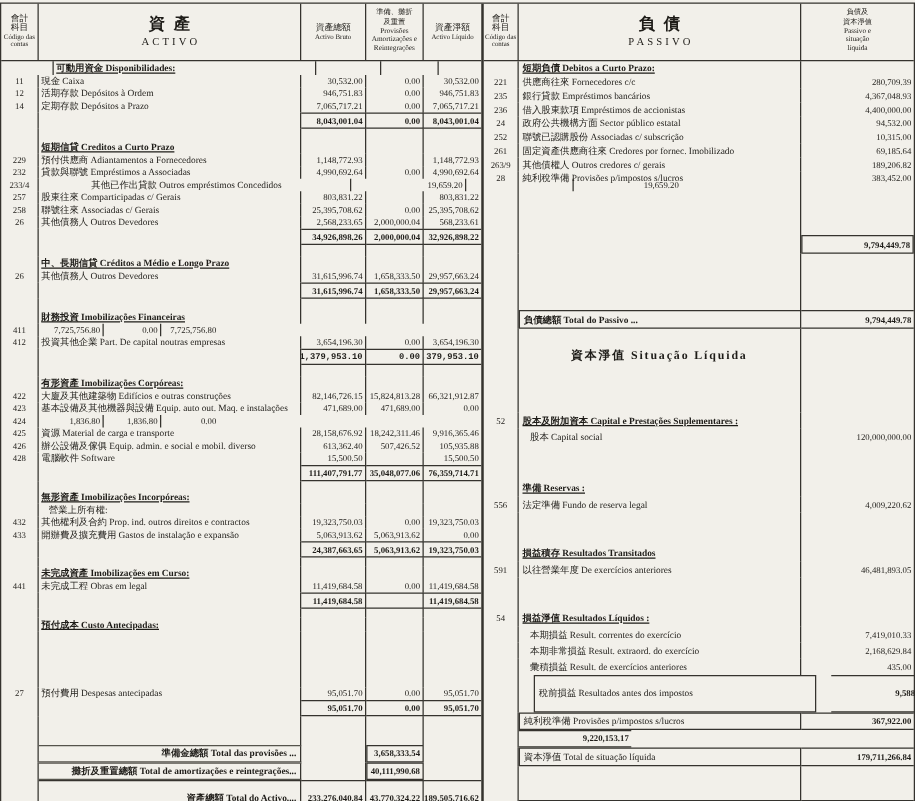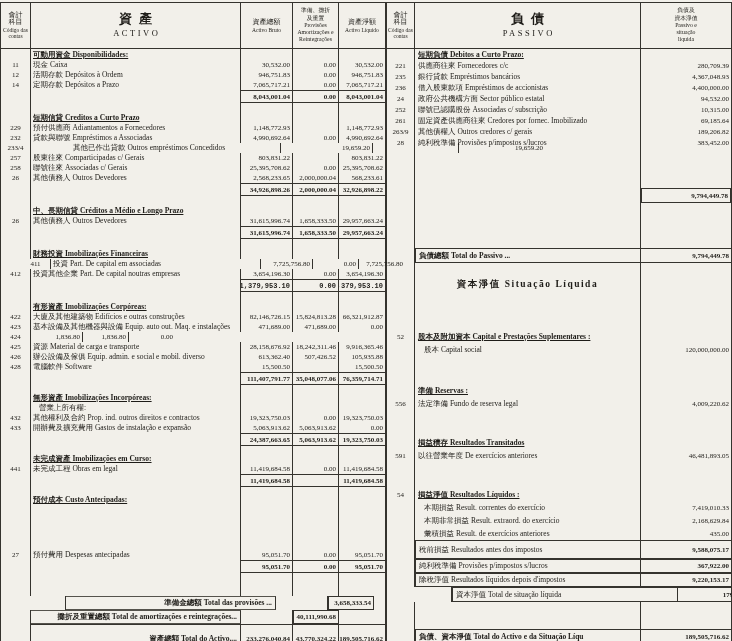--- a/index.html
+++ b/index.html
@@ -125,630 +125,627 @@
           <div class="hline">Provisões</div>
           <div class="hline">Amortizações e</div>
           <div class="hline">Reintegrações</div>
         </div>
         <div class="hc hc-n3">
           <div class="hzh">資產淨額</div>
           <div class="hpt">Activo Líquido</div>
         </div>
       </div>
       <div class="tbody" id="left-body">
+          <div class="row section" style="height: 11px; padding-left: 12px;">
+            <div class="cc col-code"></div>
+            <div class="cc col-label">
+              <span class="t">可動用資金 Disponibilidades:</span>
+            </div>
+            <div class="cc col-n col-n1"></div>
+            <div class="cc col-n col-n2"></div>
+            <div class="cc col-n col-n3"></div>
+          </div>
+          <div class="row item" style="height: 10px;">
+            <div class="cc col-code">
+              <span class="t">11</span>
+            </div>
+            <div class="cc col-label">
+              <span class="t">現金 Caixa</span>
+            </div>
+            <div class="cc col-n col-n1">
+              <span class="t">30,532.00</span>
+            </div>
+            <div class="cc col-n col-n2">
+              <span class="t">0.00</span>
+            </div>
+            <div class="cc col-n col-n3">
+              <span class="t">30,532.00</span>
+            </div>
+          </div>
+          <div class="row item" style="height: 10px;">
+            <div class="cc col-code">
+              <span class="t">12</span>
+            </div>
+            <div class="cc col-label">
+              <span class="t">活期存款 Depósitos à Ordem</span>
+            </div>
+            <div class="cc col-n col-n1">
+              <span class="t">946,751.83</span>
+            </div>
+            <div class="cc col-n col-n2">
+              <span class="t">0.00</span>
+            </div>
+            <div class="cc col-n col-n3">
+              <span class="t">946,751.83</span>
+            </div>
+          </div>
+          <div class="row item" style="height: 10px;">
+            <div class="cc col-code">
+              <span class="t">14</span>
+            </div>
+            <div class="cc col-label">
+              <span class="t">定期存款 Depósitos a Prazo</span>
+            </div>
+            <div class="cc col-n col-n1">
+              <span class="t">7,065,717.21</span>
+            </div>
+            <div class="cc col-n col-n2">
+              <span class="t">0.00</span>
+            </div>
+            <div class="cc col-n col-n3">
+              <span class="t">7,065,717.21</span>
+            </div>
+          </div>
+          <div class="row subtotal" style="height: 13px;">
+            <div class="cc col-code"></div>
+            <div class="cc col-label"></div>
+            <div class="cc col-n col-n1">
+              <span class="t">8,043,001.04</span>
+            </div>
+            <div class="cc col-n col-n2">
+              <span class="t">0.00</span>
+            </div>
+            <div class="cc col-n col-n3">
+              <span class="t">8,043,001.04</span>
+            </div>
+          </div>
+          <div class="row spacer" style="height: 9px;">
+            <div class="cc col-code"></div>
+            <div class="cc col-label"></div>
+            <div class="cc col-n col-n1"></div>
+            <div class="cc col-n col-n2"></div>
+            <div class="cc col-n col-n3"></div>
+          </div>
           <div class="row section" style="height: 11px;">
             <div class="cc col-code"></div>
             <div class="cc col-label">
-              <span class="t">可動用資金 Disponibilidades:</span>
-            </div>
-            <div class="cc col-n col-n1"></div>
-            <div class="cc col-n col-n2"></div>
-            <div class="cc col-n col-n3"></div>
-          </div>
-          <div class="row item" style="height: 10px;">
-            <div class="cc col-code">
-              <span class="t">11</span>
-            </div>
-            <div class="cc col-label">
-              <span class="t">現金 Caixa</span>
-            </div>
-            <div class="cc col-n col-n1">
-              <span class="t">30,532.00</span>
-            </div>
-            <div class="cc col-n col-n2">
-              <span class="t">0.00</span>
-            </div>
-            <div class="cc col-n col-n3">
-              <span class="t">30,532.00</span>
-            </div>
-          </div>
-          <div class="row item" style="height: 10px;">
-            <div class="cc col-code">
-              <span class="t">12</span>
-            </div>
-            <div class="cc col-label">
-              <span class="t">活期存款 Depósitos à Ordem</span>
-            </div>
-            <div class="cc col-n col-n1">
-              <span class="t">946,751.83</span>
-            </div>
-            <div class="cc col-n col-n2">
-              <span class="t">0.00</span>
-            </div>
-            <div class="cc col-n col-n3">
-              <span class="t">946,751.83</span>
-            </div>
-          </div>
-          <div class="row item" style="height: 10px;">
-            <div class="cc col-code">
-              <span class="t">14</span>
-            </div>
-            <div class="cc col-label">
-              <span class="t">定期存款 Depósitos a Prazo</span>
-            </div>
-            <div class="cc col-n col-n1">
-              <span class="t">7,065,717.21</span>
-            </div>
-            <div class="cc col-n col-n2">
-              <span class="t">0.00</span>
-            </div>
-            <div class="cc col-n col-n3">
-              <span class="t">7,065,717.21</span>
+              <span class="t">短期信貸 Creditos a Curto Prazo</span>
+            </div>
+            <div class="cc col-n col-n1"></div>
+            <div class="cc col-n col-n2"></div>
+            <div class="cc col-n col-n3"></div>
+          </div>
+          <div class="row item" style="height: 10px;">
+            <div class="cc col-code">
+              <span class="t">229</span>
+            </div>
+            <div class="cc col-label">
+              <span class="t">預付供應商 Adiantamentos a Fornecedores</span>
+            </div>
+            <div class="cc col-n col-n1">
+              <span class="t">1,148,772.93</span>
+            </div>
+            <div class="cc col-n col-n2"></div>
+            <div class="cc col-n col-n3">
+              <span class="t">1,148,772.93</span>
+            </div>
+          </div>
+          <div class="row item" style="height: 10px;">
+            <div class="cc col-code">
+              <span class="t">232</span>
+            </div>
+            <div class="cc col-label">
+              <span class="t">貸款與聯號 Empréstimos a Associadas</span>
+            </div>
+            <div class="cc col-n col-n1">
+              <span class="t">4,990,692.64</span>
+            </div>
+            <div class="cc col-n col-n2">
+              <span class="t">0.00</span>
+            </div>
+            <div class="cc col-n col-n3">
+              <span class="t">4,990,692.64</span>
+            </div>
+          </div>
+          <div class="row item" style="height: 10px; gap: 40px;">
+            <div class="cc col-code">
+              <span class="t">233/4</span>
+            </div>
+            <div class="cc col-label">
+              <span class="t">其他已作出貸款 Outros empréstimos Concedidos</span>
+            </div>
+            <div class="cc col-n col-n1">
+              <span class="t">19,659.20</span>
+            </div>
+            <div class="cc col-n col-n2"></div>
+            <div class="cc col-n col-n3">
+              <span class="t">19,659.20</span>
+            </div>
+          </div>
+          <div class="row item" style="height: 10px;">
+            <div class="cc col-code">
+              <span class="t">257</span>
+            </div>
+            <div class="cc col-label">
+              <span class="t">股東往來 Comparticipadas c/ Gerais</span>
+            </div>
+            <div class="cc col-n col-n1">
+              <span class="t">803,831.22</span>
+            </div>
+            <div class="cc col-n col-n2"></div>
+            <div class="cc col-n col-n3">
+              <span class="t">803,831.22</span>
+            </div>
+          </div>
+          <div class="row item" style="height: 10px;">
+            <div class="cc col-code">
+              <span class="t">258</span>
+            </div>
+            <div class="cc col-label">
+              <span class="t">聯號往來 Associadas c/ Gerais</span>
+            </div>
+            <div class="cc col-n col-n1">
+              <span class="t">25,395,708.62</span>
+            </div>
+            <div class="cc col-n col-n2">
+              <span class="t">0.00</span>
+            </div>
+            <div class="cc col-n col-n3">
+              <span class="t">25,395,708.62</span>
+            </div>
+          </div>
+          <div class="row item" style="height: 10px;">
+            <div class="cc col-code">
+              <span class="t">26</span>
+            </div>
+            <div class="cc col-label">
+              <span class="t">其他債務人 Outros Devedores</span>
+            </div>
+            <div class="cc col-n col-n1">
+              <span class="t">2,568,233.65</span>
+            </div>
+            <div class="cc col-n col-n2">
+              <span class="t">2,000,000.04</span>
+            </div>
+            <div class="cc col-n col-n3">
+              <span class="t">568,233.61</span>
             </div>
           </div>
           <div class="row subtotal" style="height: 13px;">
             <div class="cc col-code"></div>
             <div class="cc col-label"></div>
             <div class="cc col-n col-n1">
-              <span class="t">8,043,001.04</span>
-            </div>
-            <div class="cc col-n col-n2">
-              <span class="t">0.00</span>
-            </div>
-            <div class="cc col-n col-n3">
-              <span class="t">8,043,001.04</span>
+              <span class="t">34,926,898.26</span>
+            </div>
+            <div class="cc col-n col-n2">
+              <span class="t">2,000,000.04</span>
+            </div>
+            <div class="cc col-n col-n3">
+              <span class="t">32,926,898.22</span>
             </div>
           </div>
           <div class="row spacer" style="height: 9px;">
             <div class="cc col-code"></div>
             <div class="cc col-label"></div>
             <div class="cc col-n col-n1"></div>
             <div class="cc col-n col-n2"></div>
             <div class="cc col-n col-n3"></div>
           </div>
           <div class="row section" style="height: 11px;">
             <div class="cc col-code"></div>
             <div class="cc col-label">
-              <span class="t">短期信貸 Creditos a Curto Prazo</span>
-            </div>
-            <div class="cc col-n col-n1"></div>
-            <div class="cc col-n col-n2"></div>
-            <div class="cc col-n col-n3"></div>
-          </div>
-          <div class="row item" style="height: 10px;">
-            <div class="cc col-code">
-              <span class="t">229</span>
-            </div>
-            <div class="cc col-label">
-              <span class="t">預付供應商 Adiantamentos a Fornecedores</span>
-            </div>
-            <div class="cc col-n col-n1">
-              <span class="t">1,148,772.93</span>
-            </div>
-            <div class="cc col-n col-n2"></div>
-            <div class="cc col-n col-n3">
-              <span class="t">1,148,772.93</span>
-            </div>
-          </div>
-          <div class="row item" style="height: 10px;">
-            <div class="cc col-code">
-              <span class="t">232</span>
-            </div>
-            <div class="cc col-label">
-              <span class="t">貸款與聯號 Empréstimos a Associadas</span>
-            </div>
-            <div class="cc col-n col-n1">
-              <span class="t">4,990,692.64</span>
-            </div>
-            <div class="cc col-n col-n2">
-              <span class="t">0.00</span>
-            </div>
-            <div class="cc col-n col-n3">
-              <span class="t">4,990,692.64</span>
-            </div>
-          </div>
-          <div class="row item" style="height: 10px; gap: 40px;">
-            <div class="cc col-code">
-              <span class="t">233/4</span>
-            </div>
-            <div class="cc col-label">
-              <span class="t">其他已作出貸款 Outros empréstimos Concedidos</span>
-            </div>
-            <div class="cc col-n col-n1">
-              <span class="t">19,659.20</span>
-            </div>
-            <div class="cc col-n col-n2"></div>
-            <div class="cc col-n col-n3">
-              <span class="t">19,659.20</span>
-            </div>
-          </div>
-          <div class="row item" style="height: 10px;">
-            <div class="cc col-code">
-              <span class="t">257</span>
-            </div>
-            <div class="cc col-label">
-              <span class="t">股東往來 Comparticipadas c/ Gerais</span>
-            </div>
-            <div class="cc col-n col-n1">
-              <span class="t">803,831.22</span>
-            </div>
-            <div class="cc col-n col-n2"></div>
-            <div class="cc col-n col-n3">
-              <span class="t">803,831.22</span>
-            </div>
-          </div>
-          <div class="row item" style="height: 10px;">
-            <div class="cc col-code">
-              <span class="t">258</span>
-            </div>
-            <div class="cc col-label">
-              <span class="t">聯號往來 Associadas c/ Gerais</span>
-            </div>
-            <div class="cc col-n col-n1">
-              <span class="t">25,395,708.62</span>
-            </div>
-            <div class="cc col-n col-n2">
-              <span class="t">0.00</span>
-            </div>
-            <div class="cc col-n col-n3">
-              <span class="t">25,395,708.62</span>
-            </div>
+              <span class="t">中、長期信貸 Créditos a Médio e Longo Prazo</span>
+            </div>
+            <div class="cc col-n col-n1"></div>
+            <div class="cc col-n col-n2"></div>
+            <div class="cc col-n col-n3"></div>
           </div>
           <div class="row item" style="height: 10px;">
             <div class="cc col-code">
               <span class="t">26</span>
             </div>
             <div class="cc col-label">
               <span class="t">其他債務人 Outros Devedores</span>
             </div>
             <div class="cc col-n col-n1">
-              <span class="t">2,568,233.65</span>
-            </div>
-            <div class="cc col-n col-n2">
-              <span class="t">2,000,000.04</span>
-            </div>
-            <div class="cc col-n col-n3">
-              <span class="t">568,233.61</span>
+              <span class="t">31,615,996.74</span>
+            </div>
+            <div class="cc col-n col-n2">
+              <span class="t">1,658,333.50</span>
+            </div>
+            <div class="cc col-n col-n3">
+              <span class="t">29,957,663.24</span>
             </div>
           </div>
           <div class="row subtotal" style="height: 13px;">
             <div class="cc col-code"></div>
             <div class="cc col-label"></div>
             <div class="cc col-n col-n1">
-              <span class="t">34,926,898.26</span>
-            </div>
-            <div class="cc col-n col-n2">
-              <span class="t">2,000,000.04</span>
-            </div>
-            <div class="cc col-n col-n3">
-              <span class="t">32,926,898.22</span>
+              <span class="t">31,615,996.74</span>
+            </div>
+            <div class="cc col-n col-n2">
+              <span class="t">1,658,333.50</span>
+            </div>
+            <div class="cc col-n col-n3">
+              <span class="t">29,957,663.24</span>
             </div>
           </div>
           <div class="row spacer" style="height: 9px;">
             <div class="cc col-code"></div>
             <div class="cc col-label"></div>
             <div class="cc col-n col-n1"></div>
             <div class="cc col-n col-n2"></div>
             <div class="cc col-n col-n3"></div>
           </div>
           <div class="row section" style="height: 11px;">
             <div class="cc col-code"></div>
             <div class="cc col-label">
-              <span class="t">中、長期信貸 Créditos a Médio e Longo Prazo</span>
-            </div>
-            <div class="cc col-n col-n1"></div>
-            <div class="cc col-n col-n2"></div>
-            <div class="cc col-n col-n3"></div>
-          </div>
-          <div class="row item" style="height: 10px;">
-            <div class="cc col-code">
-              <span class="t">26</span>
-            </div>
-            <div class="cc col-label">
-              <span class="t">其他債務人 Outros Devedores</span>
-            </div>
-            <div class="cc col-n col-n1">
-              <span class="t">31,615,996.74</span>
-            </div>
-            <div class="cc col-n col-n2">
-              <span class="t">1,658,333.50</span>
-            </div>
-            <div class="cc col-n col-n3">
-              <span class="t">29,957,663.24</span>
+              <span class="t">財務投資 Imobilizações Financeiras</span>
+            </div>
+            <div class="cc col-n col-n1"></div>
+            <div class="cc col-n col-n2"></div>
+            <div class="cc col-n col-n3"></div>
+          </div>
+          <div class="row item" style="height: 10px;">
+            <div class="cc col-code">
+              <span class="t">411</span>
+            </div>
+            <div class="cc col-n col-n1">
+              <span class="t">7,725,756.80</span>
+            </div>
+            <div class="cc col-n col-n2">
+              <span class="t">0.00</span>
+            </div>
+            <div class="cc col-n col-n3">
+              <span class="t">7,725,756.80</span>
+            </div>
+          </div>
+          <div class="row item" style="height: 10px;">
+            <div class="cc col-code">
+              <span class="t">412</span>
+            </div>
+            <div class="cc col-label">
+              <span class="t">投資其他企業 Part. De capital noutras empresas</span>
+            </div>
+            <div class="cc col-n col-n1">
+              <span class="t">3,654,196.30</span>
+            </div>
+            <div class="cc col-n col-n2">
+              <span class="t">0.00</span>
+            </div>
+            <div class="cc col-n col-n3">
+              <span class="t">3,654,196.30</span>
+            </div>
+          </div>
+          <div class="row subtotal" style="height: 13px; font-family: Liberation Mono, monospace;">
+            <div class="cc col-code"></div>
+            <div class="cc col-label"></div>
+            <div class="cc col-n col-n1">
+              <span class="t">11,379,953.10</span>
+            </div>
+            <div class="cc col-n col-n2">
+              <span class="t">0.00</span>
+            </div>
+            <div class="cc col-n col-n3">
+              <span class="t">11,379,953.10</span>
+            </div>
+          </div>
+          <div class="row spacer" style="height: 9px;">
+            <div class="cc col-code"></div>
+            <div class="cc col-label"></div>
+            <div class="cc col-n col-n1"></div>
+            <div class="cc col-n col-n2"></div>
+            <div class="cc col-n col-n3"></div>
+          </div>
+          <div class="row section" style="height: 11px;">
+            <div class="cc col-code"></div>
+            <div class="cc col-label">
+              <span class="t">有形資產 Imobilizações Corpóreas:</span>
+            </div>
+            <div class="cc col-n col-n1"></div>
+            <div class="cc col-n col-n2"></div>
+            <div class="cc col-n col-n3"></div>
+          </div>
+          <div class="row item" style="height: 10px;">
+            <div class="cc col-code">
+              <span class="t">422</span>
+            </div>
+            <div class="cc col-label">
+              <span class="t">大廈及其他建築物 Edifícios e outras construções</span>
+            </div>
+            <div class="cc col-n col-n1">
+              <span class="t">82,146,726.15</span>
+            </div>
+            <div class="cc col-n col-n2">
+              <span class="t">15,824,813.28</span>
+            </div>
+            <div class="cc col-n col-n3">
+              <span class="t">66,321,912.87</span>
+            </div>
+          </div>
+          <div class="row item" style="height: 10px;">
+            <div class="cc col-code">
+              <span class="t">423</span>
+            </div>
+            <div class="cc col-label">
+              <span class="t">基本設備及其他機器與設備 Equip. auto out. Maq. e instalações</span>
+            </div>
+            <div class="cc col-n col-n1">
+              <span class="t">471,689.00</span>
+            </div>
+            <div class="cc col-n col-n2">
+              <span class="t">471,689.00</span>
+            </div>
+            <div class="cc col-n col-n3">
+              <span class="t">0.00</span>
+            </div>
+          </div>
+          <div class="row item" style="height: 10px;">
+            <div class="cc col-code">
+              <span class="t">424</span>
+            </div>
+            <div class="cc col-n col-n1">
+              <span class="t">1,836.80</span>
+            </div>
+            <div class="cc col-n col-n2">
+              <span class="t">1,836.80</span>
+            </div>
+            <div class="cc col-n col-n3">
+              <span class="t">0.00</span>
+            </div>
+          </div>
+          <div class="row item" style="height: 10px;">
+            <div class="cc col-code">
+              <span class="t">425</span>
+            </div>
+            <div class="cc col-label">
+              <span class="t">資源 Material de carga e transporte</span>
+            </div>
+            <div class="cc col-n col-n1">
+              <span class="t">28,158,676.92</span>
+            </div>
+            <div class="cc col-n col-n2">
+              <span class="t">18,242,311.46</span>
+            </div>
+            <div class="cc col-n col-n3">
+              <span class="t">9,916,365.46</span>
+            </div>
+          </div>
+          <div class="row item" style="height: 10px;">
+            <div class="cc col-code">
+              <span class="t">426</span>
+            </div>
+            <div class="cc col-label">
+              <span class="t">辦公設備及傢俱 Equip. admin. e social e mobil. diverso</span>
+            </div>
+            <div class="cc col-n col-n1">
+              <span class="t">613,362.40</span>
+            </div>
+            <div class="cc col-n col-n2">
+              <span class="t">507,426.52</span>
+            </div>
+            <div class="cc col-n col-n3">
+              <span class="t">105,935.88</span>
+            </div>
+          </div>
+          <div class="row item" style="height: 10px;">
+            <div class="cc col-code">
+              <span class="t">428</span>
+            </div>
+            <div class="cc col-label">
+              <span class="t">電腦軟件 Software</span>
+            </div>
+            <div class="cc col-n col-n1">
+              <span class="t">15,500.50</span>
+            </div>
+            <div class="cc col-n col-n2"></div>
+            <div class="cc col-n col-n3">
+              <span class="t">15,500.50</span>
             </div>
           </div>
           <div class="row subtotal" style="height: 13px;">
             <div class="cc col-code"></div>
             <div class="cc col-label"></div>
             <div class="cc col-n col-n1">
-              <span class="t">31,615,996.74</span>
-            </div>
-            <div class="cc col-n col-n2">
-              <span class="t">1,658,333.50</span>
-            </div>
-            <div class="cc col-n col-n3">
-              <span class="t">29,957,663.24</span>
-            </div>
-          </div>
-          <div class="row spacer" style="height: 9px;">
+              <span class="t">111,407,791.77</span>
+            </div>
+            <div class="cc col-n col-n2">
+              <span class="t">35,048,077.06</span>
+            </div>
+            <div class="cc col-n col-n3">
+              <span class="t">76,359,714.71</span>
+            </div>
+          </div>
+          <div class="row spacer" style="height: 7px;">
+            <div class="cc col-code"></div>
+            <div class="cc col-label"></div>
+            <div class="cc col-n col-n1"></div>
+            <div class="cc col-n col-n2"></div>
+            <div class="cc col-n col-n3"></div>
+          </div>
+          <div class="row section" style="height: 11px; font-family: Liberation Serif, serif;">
+            <div class="cc col-code"></div>
+            <div class="cc col-label">
+              <span class="t">無形資產 Imobilizações Incorpóreas:</span>
+            </div>
+            <div class="cc col-n col-n1"></div>
+            <div class="cc col-n col-n2"></div>
+            <div class="cc col-n col-n3"></div>
+          </div>
+          <div class="row plain" style="height: 10px;">
+            <div class="cc col-code"></div>
+            <div class="cc col-label">
+              <span class="t">營業上所有權:</span>
+            </div>
+            <div class="cc col-n col-n1"></div>
+            <div class="cc col-n col-n2"></div>
+            <div class="cc col-n col-n3"></div>
+          </div>
+          <div class="row item" style="height: 10px;">
+            <div class="cc col-code">
+              <span class="t">432</span>
+            </div>
+            <div class="cc col-label">
+              <span class="t">其他權利及合約 Prop. ind. outros direitos e contractos</span>
+            </div>
+            <div class="cc col-n col-n1">
+              <span class="t">19,323,750.03</span>
+            </div>
+            <div class="cc col-n col-n2">
+              <span class="t">0.00</span>
+            </div>
+            <div class="cc col-n col-n3">
+              <span class="t">19,323,750.03</span>
+            </div>
+          </div>
+          <div class="row item" style="height: 10px;">
+            <div class="cc col-code">
+              <span class="t">433</span>
+            </div>
+            <div class="cc col-label">
+              <span class="t">開辦費及擴充費用 Gastos de instalação e expansão</span>
+            </div>
+            <div class="cc col-n col-n1">
+              <span class="t">5,063,913.62</span>
+            </div>
+            <div class="cc col-n col-n2">
+              <span class="t">5,063,913.62</span>
+            </div>
+            <div class="cc col-n col-n3">
+              <span class="t">0.00</span>
+            </div>
+          </div>
+          <div class="row subtotal" style="height: 13px;">
+            <div class="cc col-code"></div>
+            <div class="cc col-label"></div>
+            <div class="cc col-n col-n1">
+              <span class="t">24,387,663.65</span>
+            </div>
+            <div class="cc col-n col-n2">
+              <span class="t">5,063,913.62</span>
+            </div>
+            <div class="cc col-n col-n3">
+              <span class="t">19,323,750.03</span>
+            </div>
+          </div>
+          <div class="row spacer" style="height: 7px;">
             <div class="cc col-code"></div>
             <div class="cc col-label"></div>
             <div class="cc col-n col-n1"></div>
             <div class="cc col-n col-n2"></div>
             <div class="cc col-n col-n3"></div>
           </div>
           <div class="row section" style="height: 11px;">
             <div class="cc col-code"></div>
             <div class="cc col-label">
-              <span class="t">財務投資 Imobilizações Financeiras</span>
-            </div>
-            <div class="cc col-n col-n1"></div>
-            <div class="cc col-n col-n2"></div>
-            <div class="cc col-n col-n3"></div>
-          </div>
-          <div class="row item" style="height: 10px; padding-left: 20px;">
-            <div class="cc col-code">
-              <span class="t">411</span>
-            </div>
-            <div class="cc col-label">
-              <span class="t">投資 Part. De capital em associadas</span>
-            </div>
-            <div class="cc col-n col-n1">
-              <span class="t">7,725,756.80</span>
-            </div>
-            <div class="cc col-n col-n2">
-              <span class="t">0.00</span>
-            </div>
-            <div class="cc col-n col-n3">
-              <span class="t">7,725,756.80</span>
-            </div>
-          </div>
-          <div class="row item" style="height: 10px;">
-            <div class="cc col-code">
-              <span class="t">412</span>
-            </div>
-            <div class="cc col-label">
-              <span class="t">投資其他企業 Part. De capital noutras empresas</span>
-            </div>
-            <div class="cc col-n col-n1">
-              <span class="t">3,654,196.30</span>
-            </div>
-            <div class="cc col-n col-n2">
-              <span class="t">0.00</span>
-            </div>
-            <div class="cc col-n col-n3">
-              <span class="t">3,654,196.30</span>
-            </div>
-          </div>
-          <div class="row subtotal" style="height: 13px; font-family: Liberation Mono, monospace;">
-            <div class="cc col-code"></div>
-            <div class="cc col-label"></div>
-            <div class="cc col-n col-n1">
-              <span class="t">11,379,953.10</span>
-            </div>
-            <div class="cc col-n col-n2">
-              <span class="t">0.00</span>
-            </div>
-            <div class="cc col-n col-n3">
-              <span class="t">11,379,953.10</span>
-            </div>
-          </div>
-          <div class="row spacer" style="height: 9px;">
+              <span class="t">未完成資產 Imobilizações em Curso:</span>
+            </div>
+            <div class="cc col-n col-n1"></div>
+            <div class="cc col-n col-n2"></div>
+            <div class="cc col-n col-n3"></div>
+          </div>
+          <div class="row item" style="height: 10px;">
+            <div class="cc col-code">
+              <span class="t">441</span>
+            </div>
+            <div class="cc col-label">
+              <span class="t">未完成工程 Obras em legal</span>
+            </div>
+            <div class="cc col-n col-n1">
+              <span class="t">11,419,684.58</span>
+            </div>
+            <div class="cc col-n col-n2">
+              <span class="t">0.00</span>
+            </div>
+            <div class="cc col-n col-n3">
+              <span class="t">11,419,684.58</span>
+            </div>
+          </div>
+          <div class="row subtotal" style="height: 13px;">
+            <div class="cc col-code"></div>
+            <div class="cc col-label"></div>
+            <div class="cc col-n col-n1">
+              <span class="t">11,419,684.58</span>
+            </div>
+            <div class="cc col-n col-n2"></div>
+            <div class="cc col-n col-n3">
+              <span class="t">11,419,684.58</span>
+            </div>
+          </div>
+          <div class="row spacer" style="height: 7px;">
             <div class="cc col-code"></div>
             <div class="cc col-label"></div>
             <div class="cc col-n col-n1"></div>
             <div class="cc col-n col-n2"></div>
             <div class="cc col-n col-n3"></div>
           </div>
           <div class="row section" style="height: 11px;">
             <div class="cc col-code"></div>
             <div class="cc col-label">
-              <span class="t">有形資產 Imobilizações Corpóreas:</span>
-            </div>
-            <div class="cc col-n col-n1"></div>
-            <div class="cc col-n col-n2"></div>
-            <div class="cc col-n col-n3"></div>
-          </div>
-          <div class="row item" style="height: 10px;">
-            <div class="cc col-code">
-              <span class="t">422</span>
-            </div>
-            <div class="cc col-label">
-              <span class="t">大廈及其他建築物 Edifícios e outras construções</span>
-            </div>
-            <div class="cc col-n col-n1">
-              <span class="t">82,146,726.15</span>
-            </div>
-            <div class="cc col-n col-n2">
-              <span class="t">15,824,813.28</span>
-            </div>
-            <div class="cc col-n col-n3">
-              <span class="t">66,321,912.87</span>
-            </div>
-          </div>
-          <div class="row item" style="height: 10px;">
-            <div class="cc col-code">
-              <span class="t">423</span>
-            </div>
-            <div class="cc col-label">
-              <span class="t">基本設備及其他機器與設備 Equip. auto out. Maq. e instalações</span>
-            </div>
-            <div class="cc col-n col-n1">
-              <span class="t">471,689.00</span>
-            </div>
-            <div class="cc col-n col-n2">
-              <span class="t">471,689.00</span>
-            </div>
-            <div class="cc col-n col-n3">
-              <span class="t">0.00</span>
-            </div>
-          </div>
-          <div class="row item" style="height: 10px;">
-            <div class="cc col-code">
-              <span class="t">424</span>
-            </div>
-            <div class="cc col-n col-n1">
-              <span class="t">1,836.80</span>
-            </div>
-            <div class="cc col-n col-n2">
-              <span class="t">1,836.80</span>
-            </div>
-            <div class="cc col-n col-n3">
-              <span class="t">0.00</span>
-            </div>
-          </div>
-          <div class="row item" style="height: 10px;">
-            <div class="cc col-code">
-              <span class="t">425</span>
-            </div>
-            <div class="cc col-label">
-              <span class="t">資源 Material de carga e transporte</span>
-            </div>
-            <div class="cc col-n col-n1">
-              <span class="t">28,158,676.92</span>
-            </div>
-            <div class="cc col-n col-n2">
-              <span class="t">18,242,311.46</span>
-            </div>
-            <div class="cc col-n col-n3">
-              <span class="t">9,916,365.46</span>
-            </div>
-          </div>
-          <div class="row item" style="height: 10px;">
-            <div class="cc col-code">
-              <span class="t">426</span>
-            </div>
-            <div class="cc col-label">
-              <span class="t">辦公設備及傢俱 Equip. admin. e social e mobil. diverso</span>
-            </div>
-            <div class="cc col-n col-n1">
-              <span class="t">613,362.40</span>
-            </div>
-            <div class="cc col-n col-n2">
-              <span class="t">507,426.52</span>
-            </div>
-            <div class="cc col-n col-n3">
-              <span class="t">105,935.88</span>
-            </div>
-          </div>
-          <div class="row item" style="height: 10px;">
-            <div class="cc col-code">
-              <span class="t">428</span>
-            </div>
-            <div class="cc col-label">
-              <span class="t">電腦軟件 Software</span>
-            </div>
-            <div class="cc col-n col-n1">
-              <span class="t">15,500.50</span>
-            </div>
-            <div class="cc col-n col-n2"></div>
-            <div class="cc col-n col-n3">
-              <span class="t">15,500.50</span>
+              <span class="t">預付成本 Custo Antecipadas:</span>
+            </div>
+            <div class="cc col-n col-n1"></div>
+            <div class="cc col-n col-n2"></div>
+            <div class="cc col-n col-n3"></div>
+          </div>
+          <div class="row spacer" style="height: 45px;">
+            <div class="cc col-code"></div>
+            <div class="cc col-label"></div>
+            <div class="cc col-n col-n1"></div>
+            <div class="cc col-n col-n2"></div>
+            <div class="cc col-n col-n3"></div>
+          </div>
+          <div class="row item" style="height: 10px;">
+            <div class="cc col-code">
+              <span class="t">27</span>
+            </div>
+            <div class="cc col-label">
+              <span class="t">預付費用 Despesas antecipadas</span>
+            </div>
+            <div class="cc col-n col-n1">
+              <span class="t">95,051.70</span>
+            </div>
+            <div class="cc col-n col-n2">
+              <span class="t">0.00</span>
+            </div>
+            <div class="cc col-n col-n3">
+              <span class="t">95,051.70</span>
             </div>
           </div>
           <div class="row subtotal" style="height: 13px;">
             <div class="cc col-code"></div>
             <div class="cc col-label"></div>
             <div class="cc col-n col-n1">
-              <span class="t">111,407,791.77</span>
-            </div>
-            <div class="cc col-n col-n2">
-              <span class="t">35,048,077.06</span>
-            </div>
-            <div class="cc col-n col-n3">
-              <span class="t">76,359,714.71</span>
-            </div>
-          </div>
-          <div class="row spacer" style="height: 7px;">
-            <div class="cc col-code"></div>
-            <div class="cc col-label"></div>
-            <div class="cc col-n col-n1"></div>
-            <div class="cc col-n col-n2"></div>
-            <div class="cc col-n col-n3"></div>
-          </div>
-          <div class="row section" style="height: 11px; font-family: Liberation Serif, serif;">
-            <div class="cc col-code"></div>
-            <div class="cc col-label">
-              <span class="t">無形資產 Imobilizações Incorpóreas:</span>
-            </div>
-            <div class="cc col-n col-n1"></div>
-            <div class="cc col-n col-n2"></div>
-            <div class="cc col-n col-n3"></div>
-          </div>
-          <div class="row plain" style="height: 10px;">
-            <div class="cc col-code"></div>
-            <div class="cc col-label">
-              <span class="t">營業上所有權:</span>
-            </div>
-            <div class="cc col-n col-n1"></div>
-            <div class="cc col-n col-n2"></div>
-            <div class="cc col-n col-n3"></div>
-          </div>
-          <div class="row item" style="height: 10px;">
-            <div class="cc col-code">
-              <span class="t">432</span>
-            </div>
-            <div class="cc col-label">
-              <span class="t">其他權利及合約 Prop. ind. outros direitos e contractos</span>
-            </div>
-            <div class="cc col-n col-n1">
-              <span class="t">19,323,750.03</span>
-            </div>
-            <div class="cc col-n col-n2">
-              <span class="t">0.00</span>
-            </div>
-            <div class="cc col-n col-n3">
-              <span class="t">19,323,750.03</span>
-            </div>
-          </div>
-          <div class="row item" style="height: 10px;">
-            <div class="cc col-code">
-              <span class="t">433</span>
-            </div>
-            <div class="cc col-label">
-              <span class="t">開辦費及擴充費用 Gastos de instalação e expansão</span>
-            </div>
-            <div class="cc col-n col-n1">
-              <span class="t">5,063,913.62</span>
-            </div>
-            <div class="cc col-n col-n2">
-              <span class="t">5,063,913.62</span>
-            </div>
-            <div class="cc col-n col-n3">
-              <span class="t">0.00</span>
-            </div>
-          </div>
-          <div class="row subtotal" style="height: 13px;">
-            <div class="cc col-code"></div>
-            <div class="cc col-label"></div>
-            <div class="cc col-n col-n1">
-              <span class="t">24,387,663.65</span>
-            </div>
-            <div class="cc col-n col-n2">
-              <span class="t">5,063,913.62</span>
-            </div>
-            <div class="cc col-n col-n3">
-              <span class="t">19,323,750.03</span>
-            </div>
-          </div>
-          <div class="row spacer" style="height: 7px;">
-            <div class="cc col-code"></div>
-            <div class="cc col-label"></div>
-            <div class="cc col-n col-n1"></div>
-            <div class="cc col-n col-n2"></div>
-            <div class="cc col-n col-n3"></div>
-          </div>
-          <div class="row section" style="height: 11px;">
-            <div class="cc col-code"></div>
-            <div class="cc col-label">
-              <span class="t">未完成資產 Imobilizações em Curso:</span>
-            </div>
-            <div class="cc col-n col-n1"></div>
-            <div class="cc col-n col-n2"></div>
-            <div class="cc col-n col-n3"></div>
-          </div>
-          <div class="row item" style="height: 10px;">
-            <div class="cc col-code">
-              <span class="t">441</span>
-            </div>
-            <div class="cc col-label">
-              <span class="t">未完成工程 Obras em legal</span>
-            </div>
-            <div class="cc col-n col-n1">
-              <span class="t">11,419,684.58</span>
-            </div>
-            <div class="cc col-n col-n2">
-              <span class="t">0.00</span>
-            </div>
-            <div class="cc col-n col-n3">
-              <span class="t">11,419,684.58</span>
-            </div>
-          </div>
-          <div class="row subtotal" style="height: 13px;">
-            <div class="cc col-code"></div>
-            <div class="cc col-label"></div>
-            <div class="cc col-n col-n1">
-              <span class="t">11,419,684.58</span>
-            </div>
-            <div class="cc col-n col-n2"></div>
-            <div class="cc col-n col-n3">
-              <span class="t">11,419,684.58</span>
-            </div>
-          </div>
-          <div class="row spacer" style="height: 7px;">
-            <div class="cc col-code"></div>
-            <div class="cc col-label"></div>
-            <div class="cc col-n col-n1"></div>
-            <div class="cc col-n col-n2"></div>
-            <div class="cc col-n col-n3"></div>
-          </div>
-          <div class="row section" style="height: 11px;">
-            <div class="cc col-code"></div>
-            <div class="cc col-label">
-              <span class="t">預付成本 Custo Antecipadas:</span>
-            </div>
-            <div class="cc col-n col-n1"></div>
-            <div class="cc col-n col-n2"></div>
-            <div class="cc col-n col-n3"></div>
-          </div>
-          <div class="row spacer" style="height: 45px;">
-            <div class="cc col-code"></div>
-            <div class="cc col-label"></div>
-            <div class="cc col-n col-n1"></div>
-            <div class="cc col-n col-n2"></div>
-            <div class="cc col-n col-n3"></div>
-          </div>
-          <div class="row item" style="height: 10px;">
-            <div class="cc col-code">
-              <span class="t">27</span>
-            </div>
-            <div class="cc col-label">
-              <span class="t">預付費用 Despesas antecipadas</span>
-            </div>
-            <div class="cc col-n col-n1">
               <span class="t">95,051.70</span>
             </div>
             <div class="cc col-n col-n2">
               <span class="t">0.00</span>
             </div>
             <div class="cc col-n col-n3">
               <span class="t">95,051.70</span>
             </div>
           </div>
-          <div class="row subtotal" style="height: 13px;">
-            <div class="cc col-code"></div>
-            <div class="cc col-label"></div>
-            <div class="cc col-n col-n1">
-              <span class="t">95,051.70</span>
-            </div>
-            <div class="cc col-n col-n2">
-              <span class="t">0.00</span>
-            </div>
-            <div class="cc col-n col-n3">
-              <span class="t">95,051.70</span>
-            </div>
-          </div>
           <div class="row spacer" style="height: 23px;">
             <div class="cc col-code"></div>
             <div class="cc col-label"></div>
             <div class="cc col-n col-n1"></div>
             <div class="cc col-n col-n2"></div>
             <div class="cc col-n col-n3"></div>
           </div>
-          <div class="row totalline" style="height: 14px; margin-left: 35px;">
+          <div class="row totalline" style="height: 14px;">
             <div class="cc col-code"></div>
             <div class="cc col-label">
               <span class="t">準備金總額 Total das provisões ...</span>
             </div>
             <div class="cc col-n col-n1"></div>
             <div class="cc col-n col-n2">
               <span class="t">3,658,333.54</span>
             </div>
             <div class="cc col-n col-n3"></div>
           </div>
@@ -1036,48 +1033,45 @@
           </div>
           <div class="row plain" style="height: 13px;">
             <div class="cc col-code"></div>
             <div class="cc col-rlabel">
               <span class="t">彙積損益 Result. de exercícios anteriores</span>
             </div>
             <div class="cc col-n col-rval">
               <span class="t">435.00</span>
             </div>
           </div>
-          <div class="row boxline" style="height: 19px;">
+          <div class="row boxline" style="height: 30px; gap: 12px;">
             <div class="cc col-code"></div>
             <div class="cc col-rlabel">
               <span class="t">稅前損益 Resultados antes dos impostos</span>
             </div>
             <div class="cc col-n col-rval">
               <span class="t">9,588,075.17</span>
             </div>
           </div>
           <div class="row boxline" style="height: 14px;">
             <div class="cc col-code"></div>
             <div class="cc col-rlabel">
               <span class="t">純利稅準備 Provisões p/impostos s/lucros</span>
             </div>
             <div class="cc col-n col-rval">
               <span class="t">367,922.00</span>
             </div>
           </div>
           <div class="row boxline" style="height: 14px;">
             <div class="cc col-code"></div>
-            <div class="cc col-rlabel">
-              <span class="t">除稅淨值 Resultados líquidos depois d'impostos</span>
-            </div>
             <div class="cc col-n col-rval">
               <span class="t">9,220,153.17</span>
             </div>
           </div>
-          <div class="row boxline" style="height: 15px; padding-left: 37px;">
+          <div class="row boxline" style="height: 15px;">
             <div class="cc col-code"></div>
             <div class="cc col-rlabel">
               <span class="t">資本淨值 Total de situação líquida</span>
             </div>
             <div class="cc col-n col-rval">
               <span class="t">179,711,266.84</span>
             </div>
           </div>
           <div class="row spacer" style="height: 27px;">
             <div class="cc col-code"></div>

